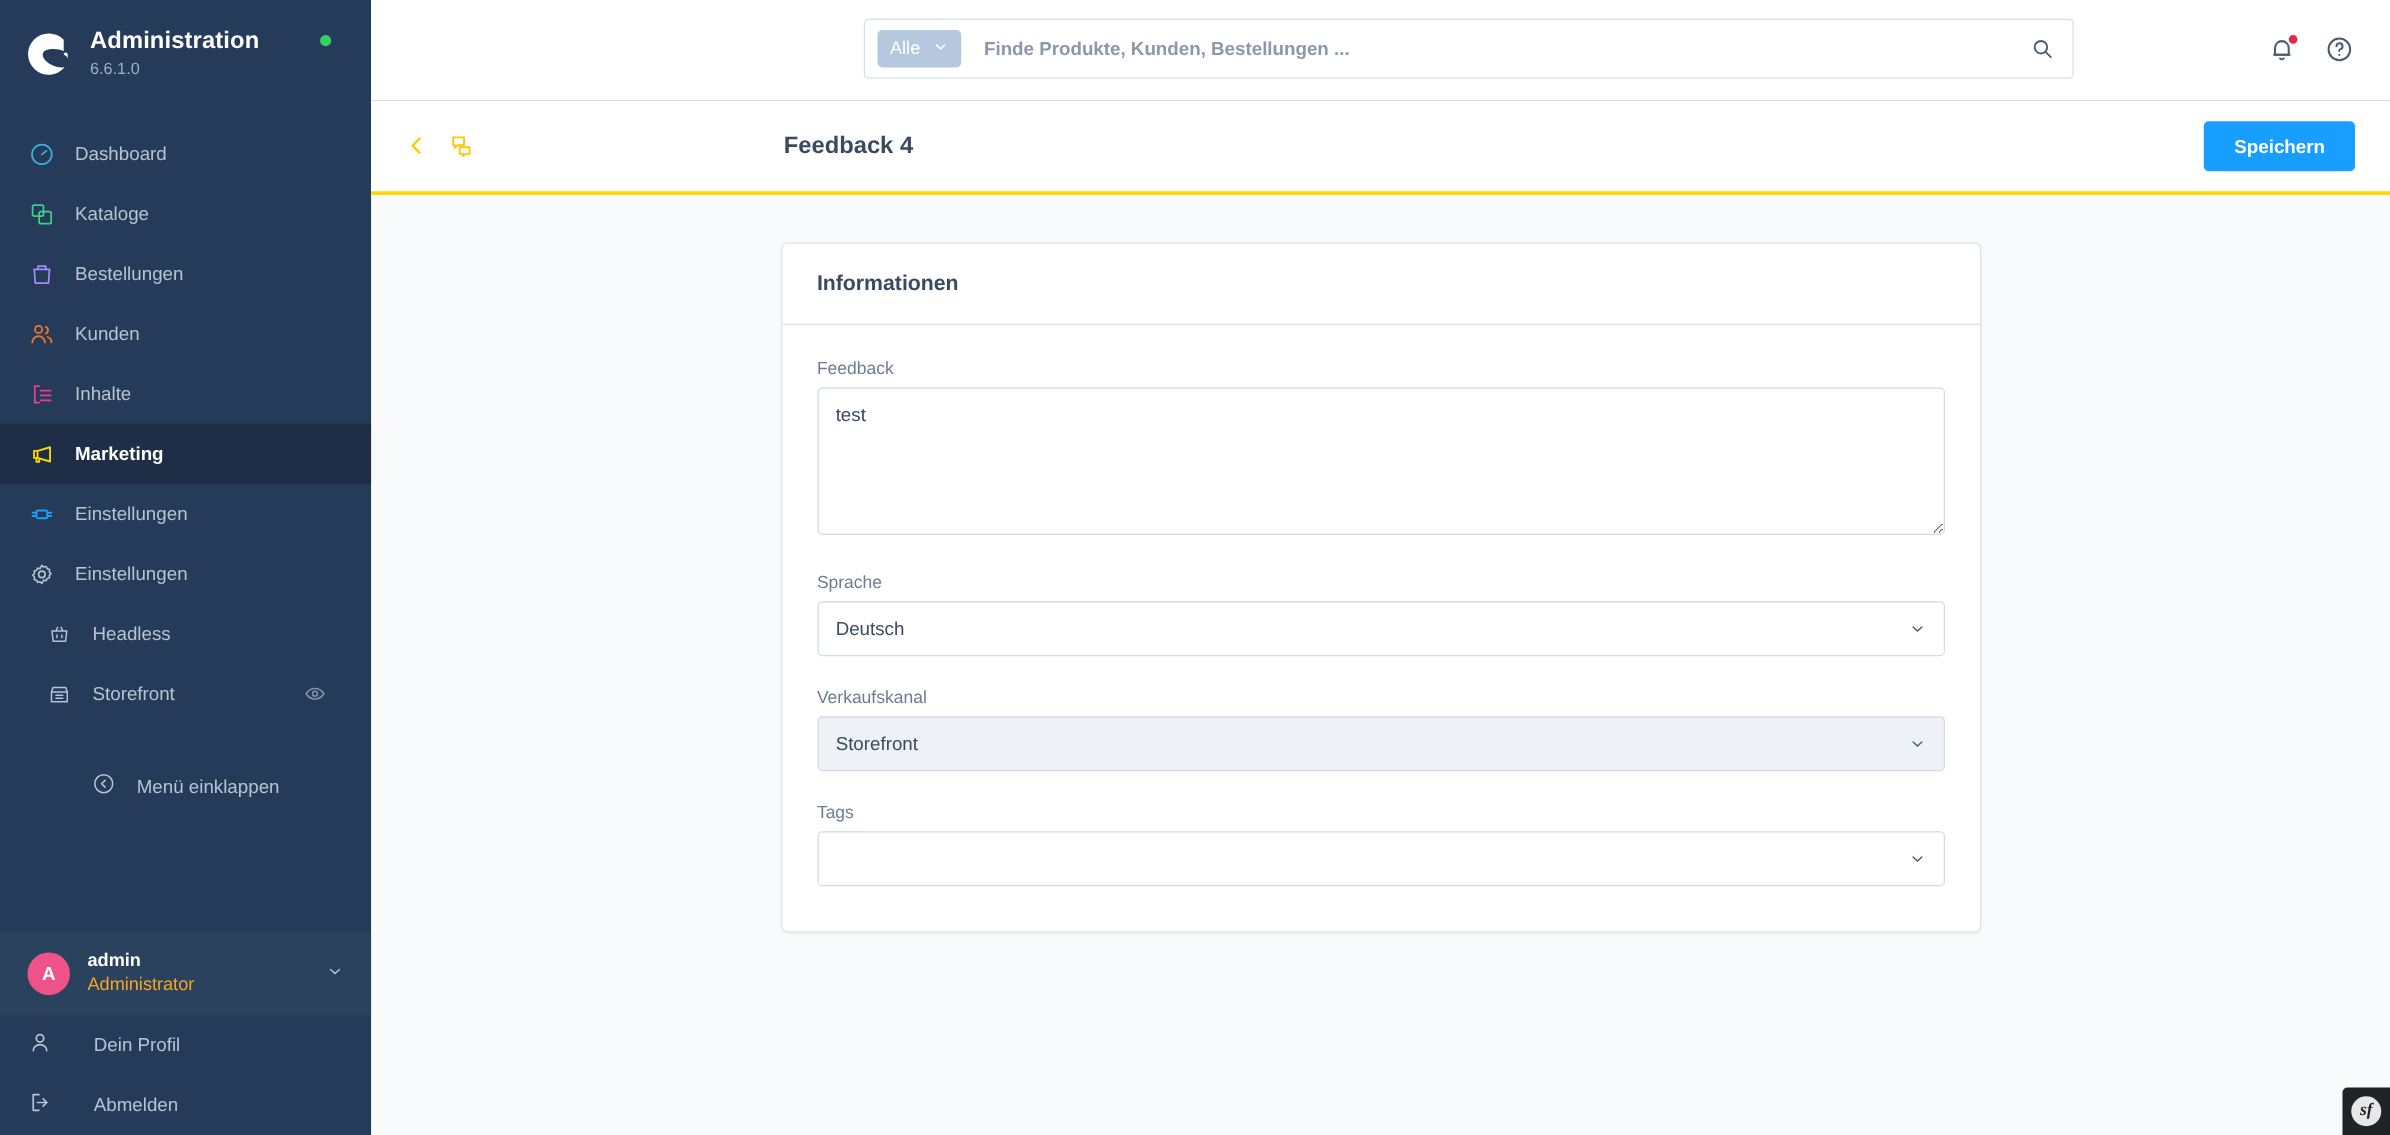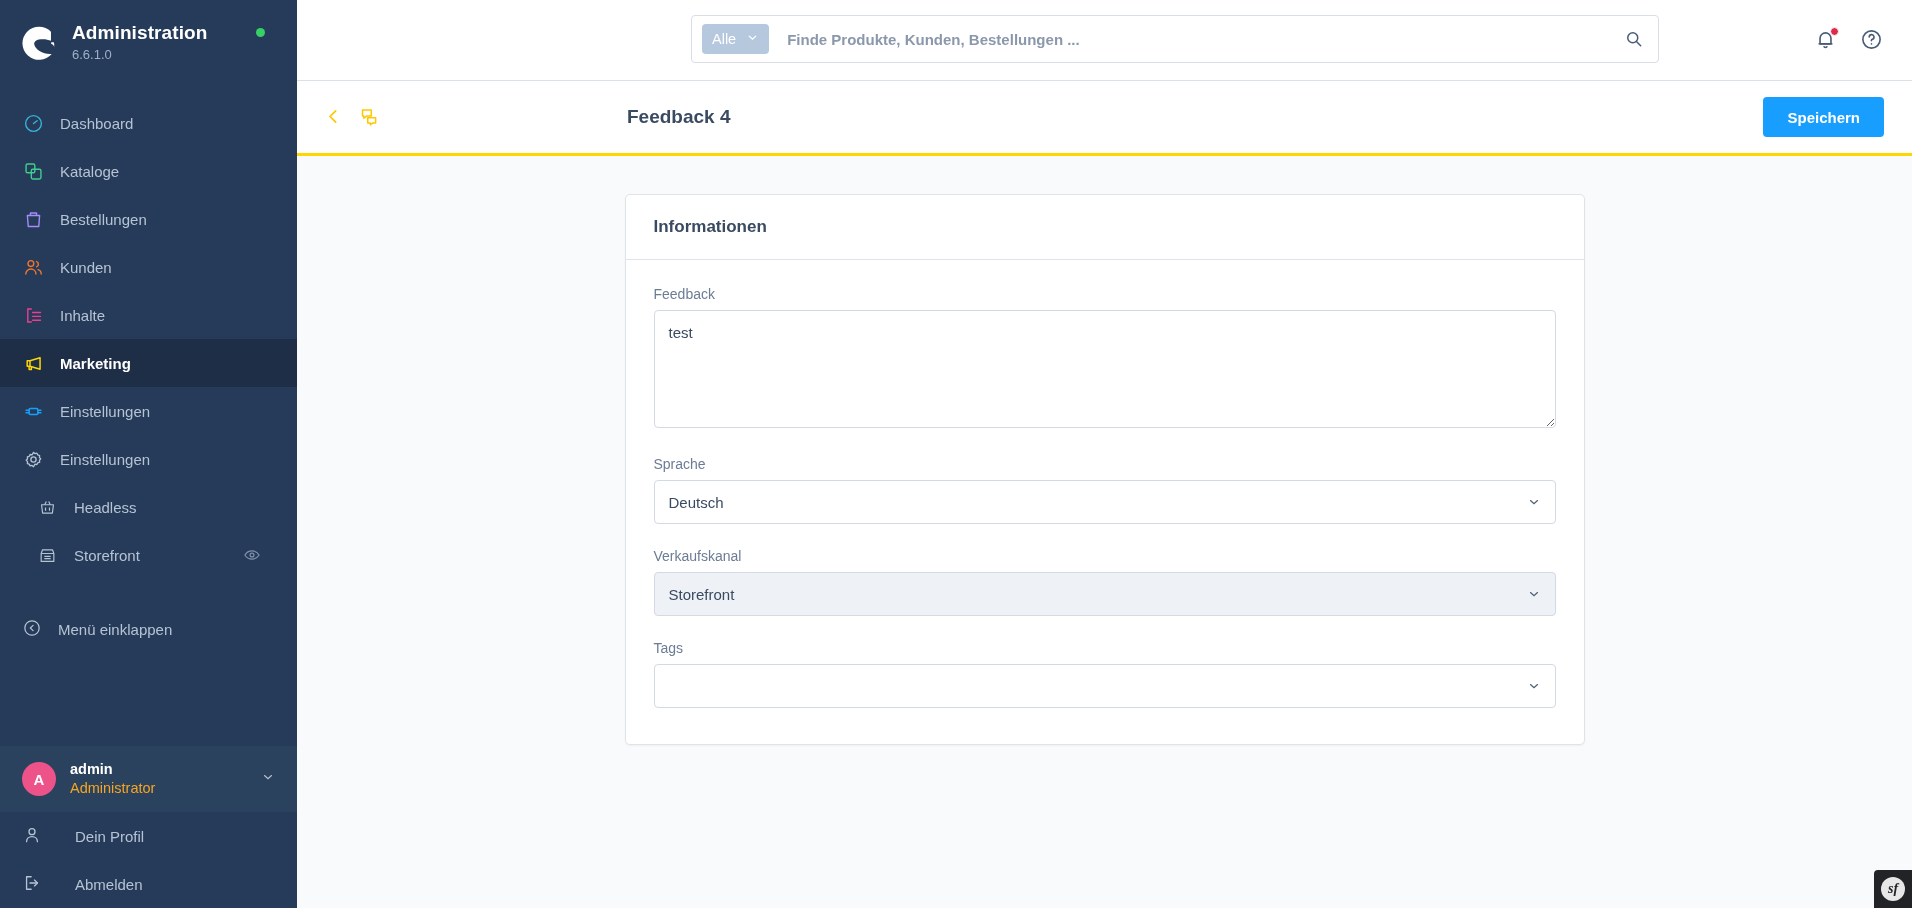--- a/index.html
+++ b/index.html
@@ -57,21 +57,21 @@
     height: 48px; padding: 0 36px;
     color: #b6c3d4; font-size: 15px; cursor: pointer;
   }
   .channel-item .ch-ico { width: 22px; height: 22px; flex: 0 0 22px; display: flex; align-items: center; justify-content: center; }
   .channel-item .ch-label { flex: 1; }
   .channel-item .ch-eye { width: 18px; height: 18px; opacity: .75; }
 
   .collapse-item {
     display: flex; align-items: center; gap: 16px;
     height: 48px; padding: 0 22px; margin-top: 26px;
-    color: #b6c3d4; font-size: 15px; cursor: pointer;
+    color: #b6c3d4; font-size: 15px; cursor: pointer; justify-content: center;
   }
 
   .sb-spacer { flex: 1 1 auto; }
 
   .sb-user {
     display: flex; align-items: center; gap: 14px;
     padding: 14px 22px; background: #2b425f; cursor: pointer;
   }
   .avatar {
     width: 34px; height: 34px; border-radius: 50%;

